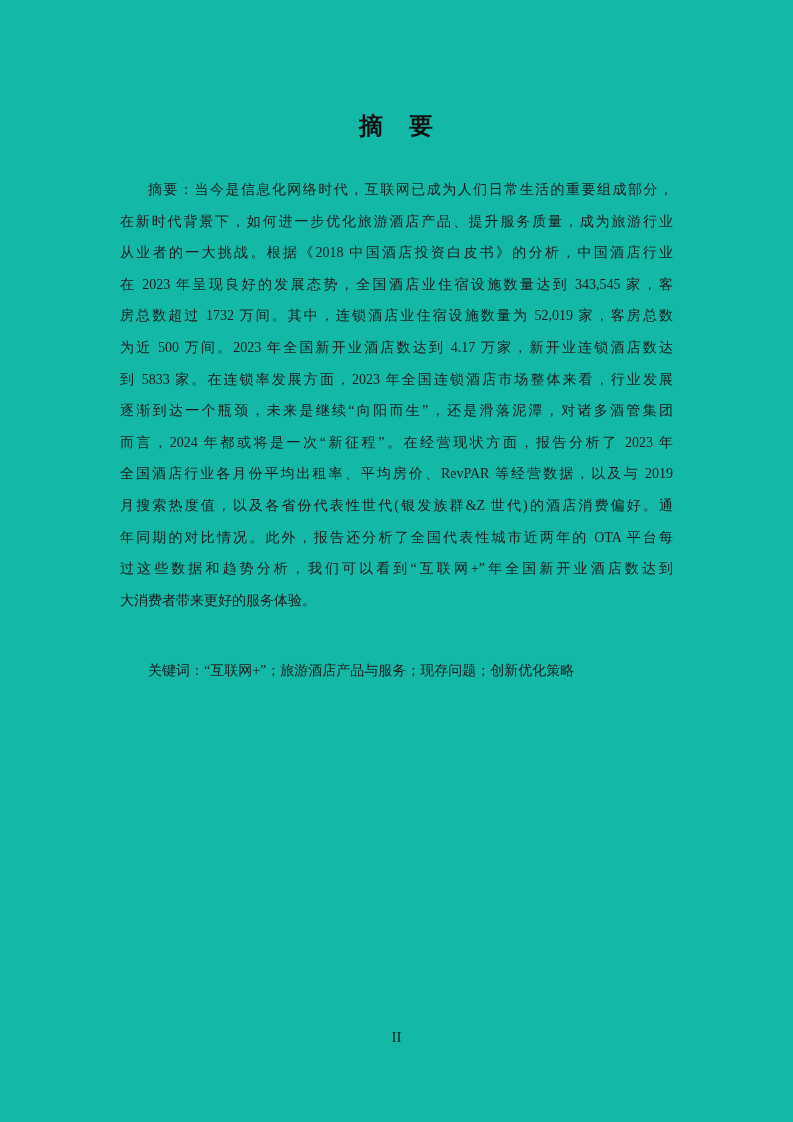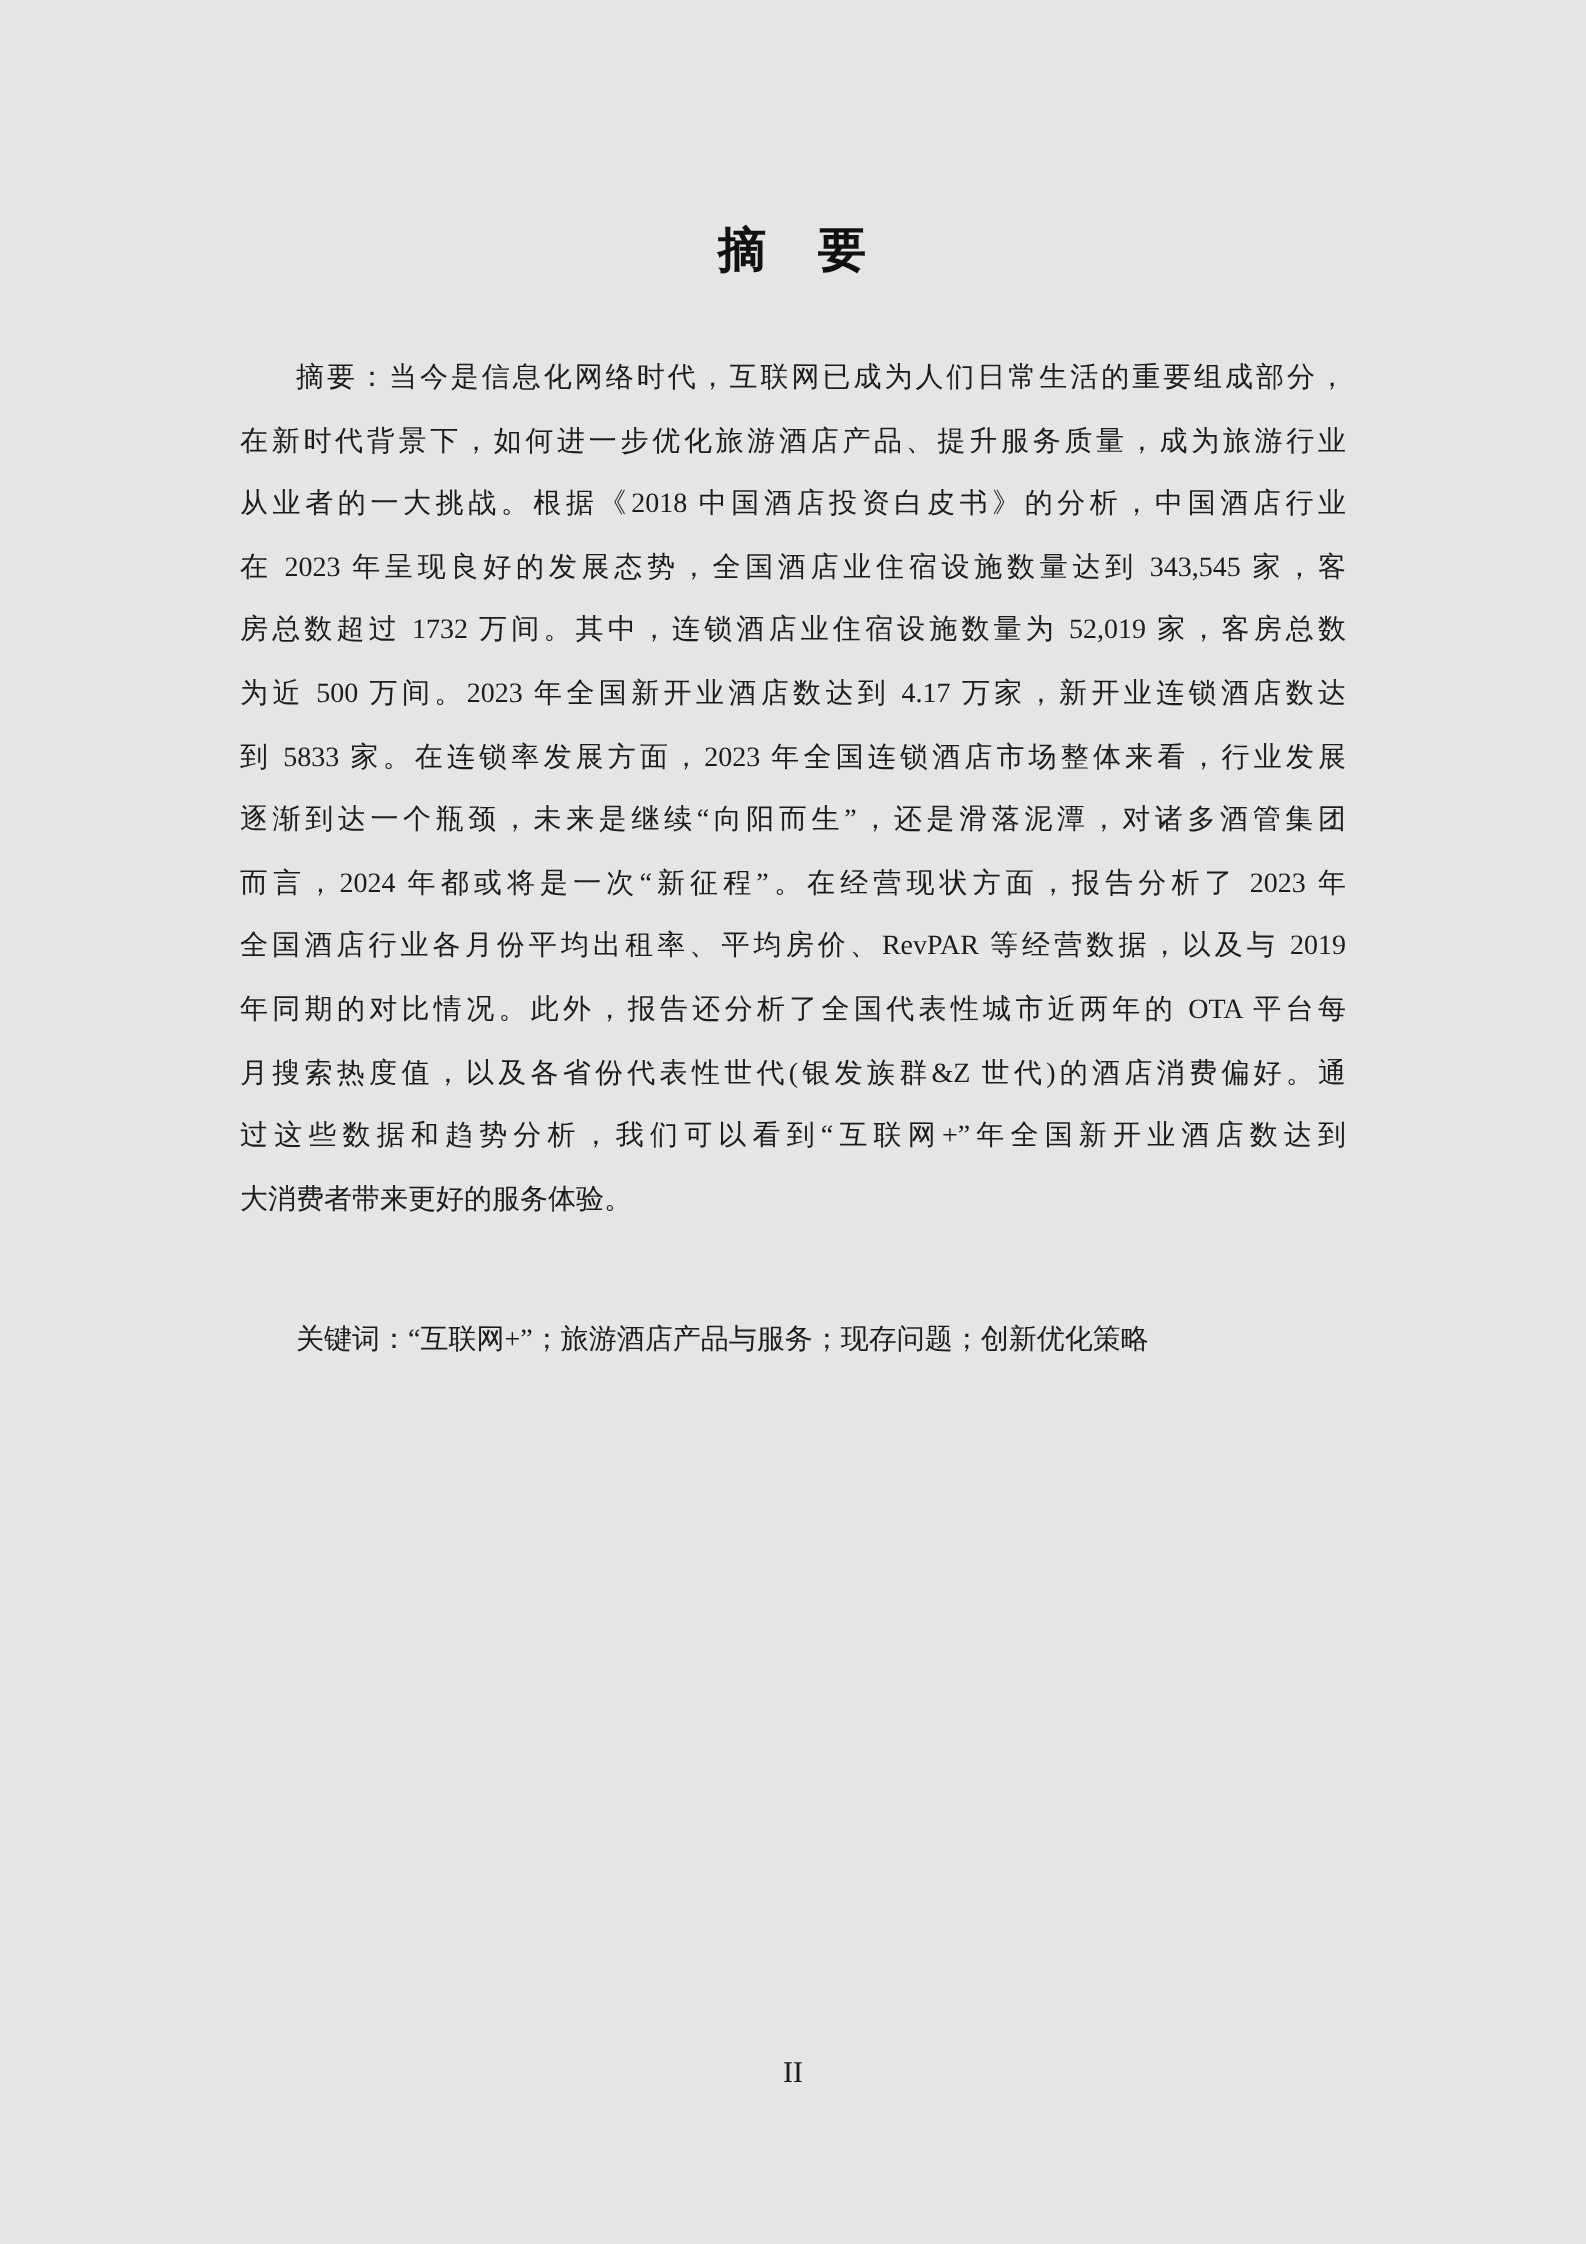--- a/index.html
+++ b/index.html
@@ -4,21 +4,21 @@
 <style>
   html, body {
     margin: 0;
     padding: 0;
     background: #ffffff;
   }
   .page {
     position: relative;
     width: 793px;
     height: 1122px;
-    background: #e5e5e5;
+    background: #14b8a6;
     overflow: hidden;
     color: #1c1c1c;
     font-family: "Liberation Serif", "DejaVu Serif", serif;
   }
   .page-title {
     position: absolute;
     top: 110px;
     left: 0;
     width: 793px;
     text-align: center;
@@ -76,22 +76,22 @@
         <div class="line first">摘要：当今是信息化网络时代，互联网已成为人们日常生活的重要组成部分，</div>
         <div class="line">在新时代背景下，如何进一步优化旅游酒店产品、提升服务质量，成为旅游行业</div>
         <div class="line">从业者的一大挑战。根据《2018 中国酒店投资白皮书》的分析，中国酒店行业</div>
         <div class="line">在 2023 年呈现良好的发展态势，全国酒店业住宿设施数量达到 343,545 家，客</div>
         <div class="line">房总数超过 1732 万间。其中，连锁酒店业住宿设施数量为 52,019 家，客房总数</div>
         <div class="line">为近 500 万间。2023 年全国新开业酒店数达到 4.17 万家，新开业连锁酒店数达</div>
         <div class="line">到 5833 家。在连锁率发展方面，2023 年全国连锁酒店市场整体来看，行业发展</div>
         <div class="line">逐渐到达一个瓶颈，未来是继续“向阳而生”，还是滑落泥潭，对诸多酒管集团</div>
         <div class="line">而言，2024 年都或将是一次“新征程”。在经营现状方面，报告分析了 2023 年</div>
         <div class="line">全国酒店行业各月份平均出租率、平均房价、RevPAR 等经营数据，以及与 2019</div>
+        <div class="line">月搜索热度值，以及各省份代表性世代(银发族群&amp;Z 世代)的酒店消费偏好。通</div>
         <div class="line">年同期的对比情况。此外，报告还分析了全国代表性城市近两年的 OTA 平台每</div>
-        <div class="line">月搜索热度值，以及各省份代表性世代(银发族群&amp;Z 世代)的酒店消费偏好。通</div>
         <div class="line">过这些数据和趋势分析，我们可以看到“互联网+”年全国新开业酒店数达到</div>
         <div class="line last">大消费者带来更好的服务体验。</div>
       </div>
     <div class="keywords-line">关键词：“互联网+”；旅游酒店产品与服务；现存问题；创新优化策略</div>
   </div>
 
   <div class="page-number">II</div>
 </div>
 
 </body></html>

